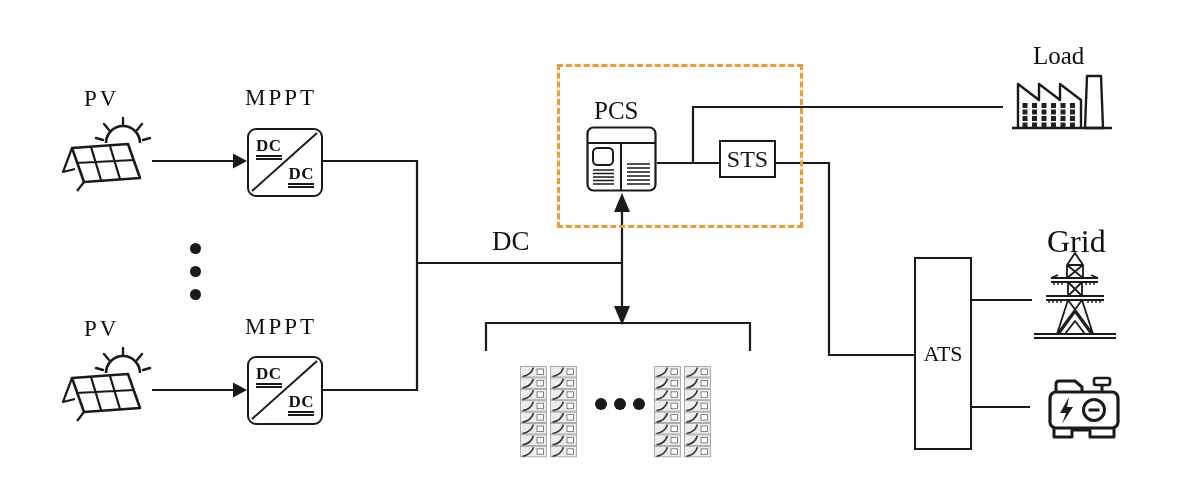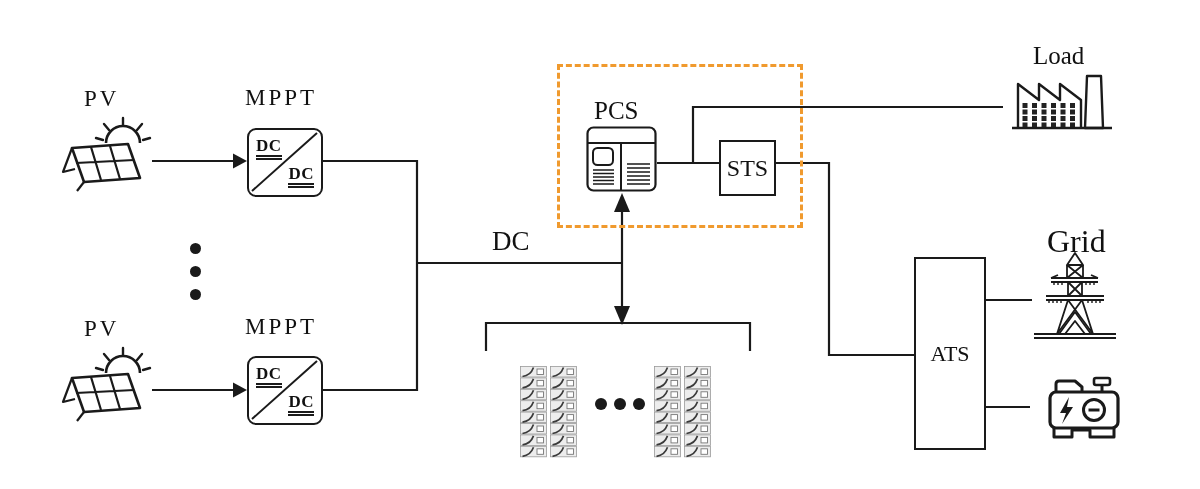--- a/index.html
+++ b/index.html
@@ -108,21 +108,21 @@
 
   <div class="lbl" style="left:594px;top:98px;font-size:25px;">PCS</div>
   <svg class="icon" style="left:586px;top:126px;" width="71" height="66" viewBox="0 0 71 66">
     <rect x="1.5" y="1.5" width="68" height="63" rx="6" fill="none" stroke="currentColor" stroke-width="2.2"></rect>
     <path d="M1.5,17 H69.5 M35,17 V64" stroke="currentColor" stroke-width="2" fill="none"></path>
     <rect x="7" y="22" width="20" height="17" rx="4.5" fill="none" stroke="currentColor" stroke-width="2"></rect>
     <path d="M7,44 H28 M7,47.5 H28 M7,51 H28 M7,54.5 H28 M7,58 H28" stroke="currentColor" stroke-width="1.4"></path>
     <path d="M41,38 H64 M41,42 H64 M41,46 H64 M41,50 H64 M41,54 H64 M41,58 H64" stroke="currentColor" stroke-width="1.4"></path>
   </svg>
 
-  <div class="box" style="left:719px;top:140px;width:57px;height:56px;font-size:24px;">
+  <div class="box" style="left:719px;top:140px;width:57px;height:38px;font-size:24px;">
     <span>STS</span>
   </div>
 
 
 
   <svg class="icon" style="left:519px;top:364px;" width="58" height="94" viewBox="0 0 58 94">
     <defs>
       <g id="bcell">
         <rect x="0.5" y="0.5" width="26" height="10.5" fill="#ededed" stroke="#9a9a9a" stroke-width="0.8"></rect>
         <rect x="17" y="3" width="6.5" height="5.5" fill="#ffffff" stroke="#777777" stroke-width="0.9"></rect>
@@ -165,21 +165,21 @@
     <use href="#bcell" x="31" y="2"></use>
       <use href="#bcell" x="31" y="13.4"></use>
       <use href="#bcell" x="31" y="24.8"></use>
       <use href="#bcell" x="31" y="36.2"></use>
     <use href="#bcell" x="31" y="47.6"></use>
       <use href="#bcell" x="31" y="59"></use>
       <use href="#bcell" x="31" y="70.4"></use>
       <use href="#bcell" x="31" y="81.8"></use>
   </svg>
 
-  <div class="box" style="left:914px;top:257px;width:72px;height:193px;font-size:22px;">
+  <div class="box" style="left:914px;top:257px;width:58px;height:193px;font-size:22px;">
     <span>ATS</span>
   </div>
 
   <div class="lbl" style="left:1033px;top:43px;font-size:25px;">Load</div>
   <svg class="icon" style="left:1008px;top:66px;" width="108" height="66" viewBox="0 0 108 66">
     <path d="M4,62 H104" stroke="currentColor" stroke-width="2.6"></path>
     <path d="M10,62 V18 L31,34 V18 L52,34 V18 L73,34 V62" fill="none" stroke="currentColor" stroke-width="2.4" stroke-linejoin="round"></path>
     <path d="M79,10 L93,10 L95,62 L77,62 Z" fill="none" stroke="currentColor" stroke-width="2.4" stroke-linejoin="round"></path>
     <g fill="#222222">
       <rect x="14.5" y="37" width="5" height="5"></rect>

